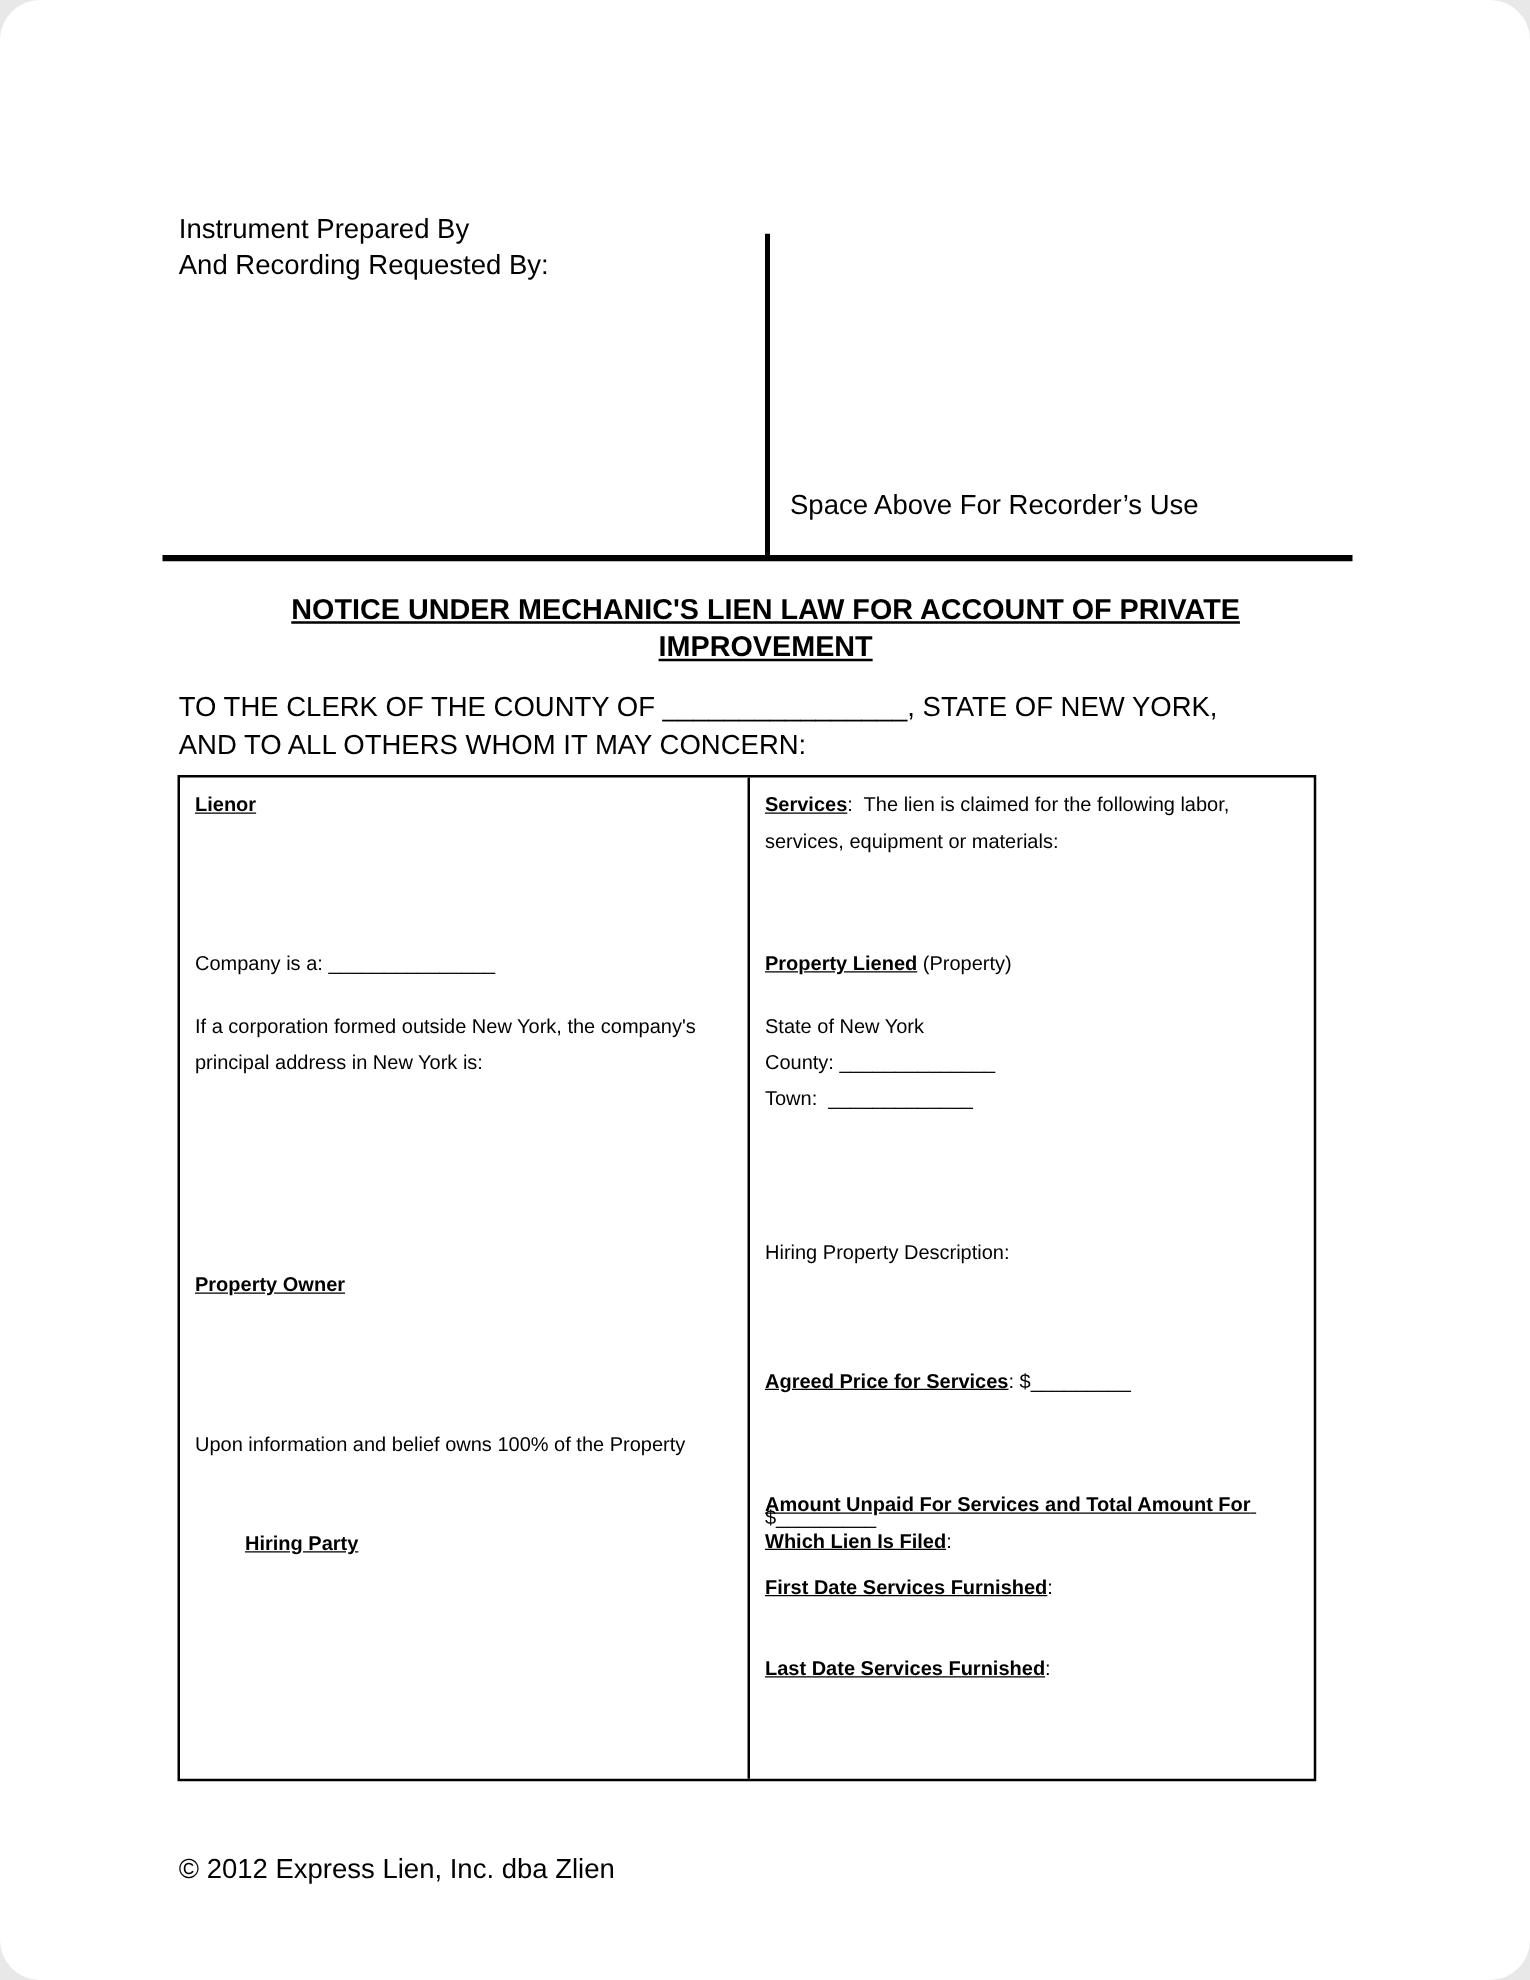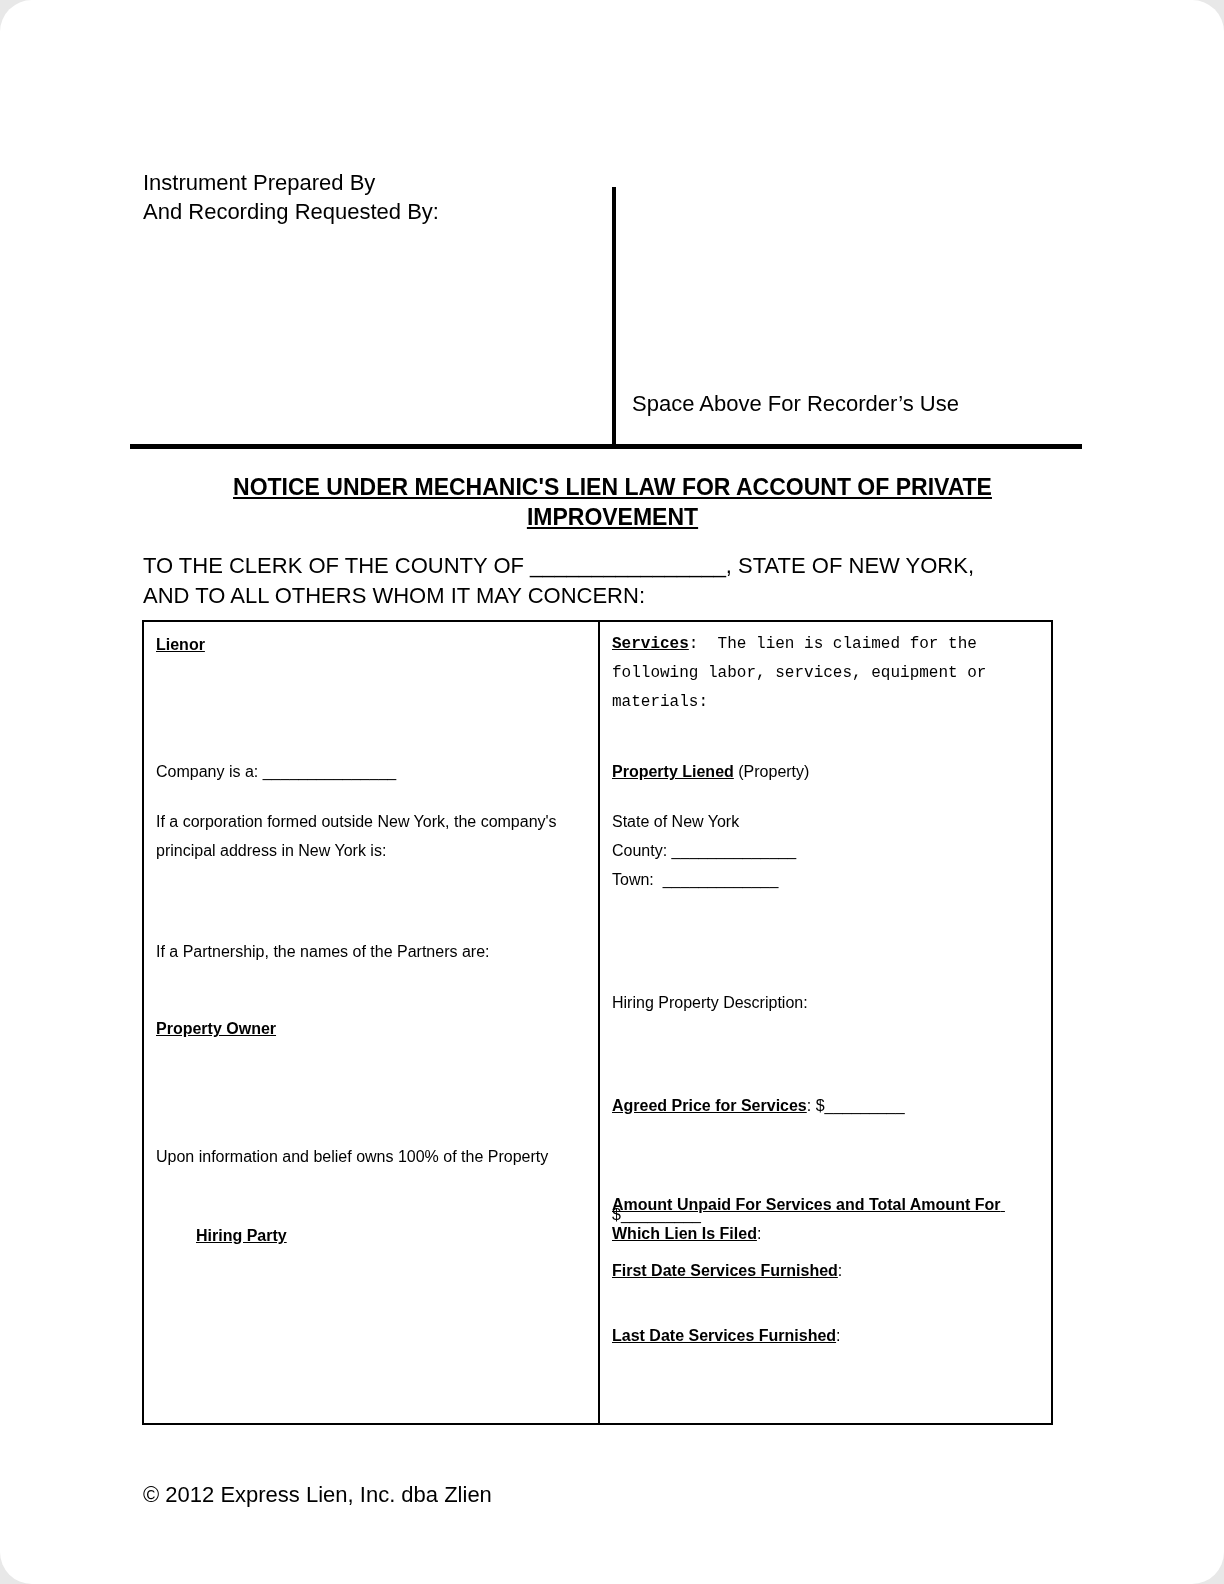--- a/index.html
+++ b/index.html
@@ -63,21 +63,21 @@
   }
   
   .pos-lienor        { top: 8px; }
   .pos-company       { top: 135px; }
   .pos-corporation   { top: 185px; }
   .pos-partnership   { top: 315px; }
   .pos-property-owner{ top: 392px; }
   .pos-ownership     { top: 520px; }
   .pos-hiring-party  { top: 599px; margin-left: 40px; }
   
-  .pos-services      { top: 8px; font-family: Liberation Mono, monospace; }
+  .pos-services      { top: 8px; }
   .pos-property-liened { top: 135px; }
   .pos-location      { top: 185px; }
   .pos-legal-desc    { top: 366px; }
   .pos-agreed-price  { top: 469px; }
   .pos-amount-unpaid { top: 520px; margin-top: 48px; }
   .pos-amount-value  { top: 578px; left: 244px; right: auto; }
   .pos-first-date    { top: 634px; }
   .pos-last-date     { top: 699px; }
 </style>
 </head>
@@ -107,21 +107,20 @@
   </div>
 
   <div class="lien-table">
 
     <div class="cell cell-left">
       <div class="item pos-lienor">
         <span class="heading txt">Lienor</span>
       </div>
       <div class="item pos-company txt">Company is a: _______________</div>
       <div class="item pos-corporation txt">If a corporation formed outside New York, the company's principal address in New York is:</div>
-      <div class="item pos-partnership txt">If a Partnership, the names of the Partners are:</div>
       <div class="item pos-property-owner">
         <span class="heading txt">Property Owner</span>
       </div>
       <div class="item pos-ownership txt">Upon information and belief owns 100% of the Property</div>
       <div class="item pos-hiring-party">
         <span class="heading txt">Hiring Party</span>
       </div>
     </div>
 
     <div class="cell">

